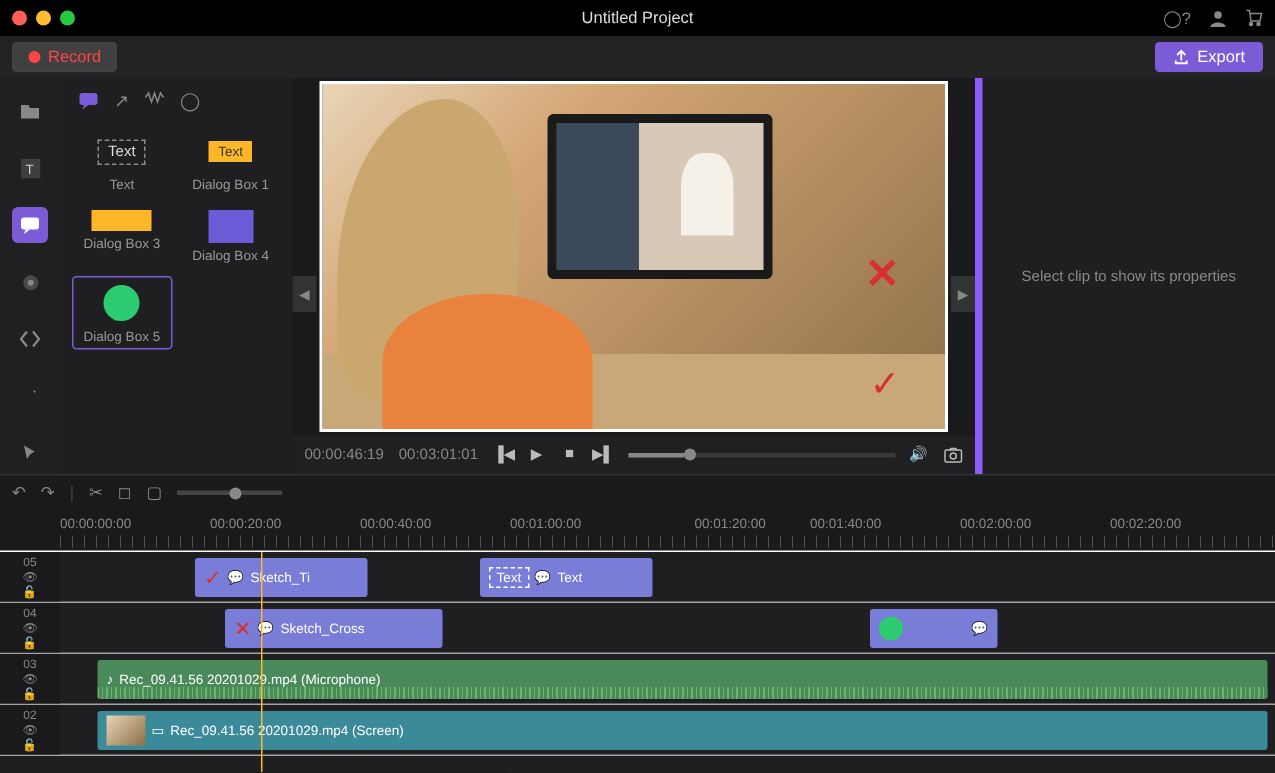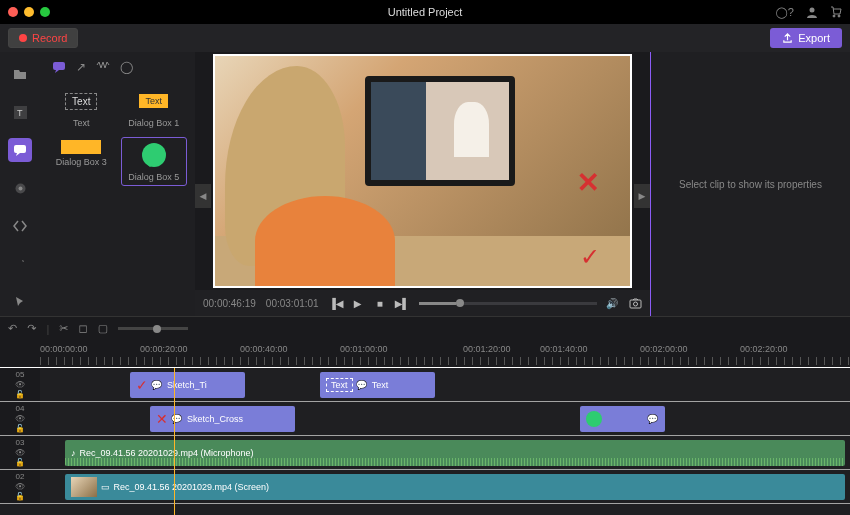--- a/index.html
+++ b/index.html
@@ -45,21 +45,21 @@
 .teacher{width:35px;height:55px;background:#f5f0e8;position:absolute;right:20px;top:20px;border-radius:40% 40% 0 0}
 .desk{width:100%;height:50px;background:#c8a878;position:absolute;bottom:0}
 .mark-x{position:absolute;right:30px;top:110px;color:#d63031;font-size:28px;font-weight:bold}
 .mark-v{position:absolute;right:30px;bottom:15px;color:#d63031;font-size:24px}
 .pctrl{height:26px;background:#202023;display:flex;align-items:center;padding:0 8px;gap:10px;font-size:10px;color:#888}
 .pctrl-btns{display:flex;gap:8px}
 .pctrl-btns span{width:14px;text-align:center;color:#bbb}
 .seek{flex:1;height:3px;background:#3a3a3e;position:relative}
 .seek-fill{height:100%;width:21%;background:#888}
 .seek-dot{width:8px;height:8px;background:#888;border-radius:50%;position:absolute;left:21%;top:-2.5px}
-.props{width:200px;background:#1f1f22;display:flex;align-items:center;justify-content:center;color:#888;font-size:10px;border-left:1px solid #8b5cf6}
+.props{width:200px;background:#1f1f22;display:flex;align-items:center;justify-content:center;color:#888;font-size:10px;border-left:5px solid #8b5cf6}
 .tlbar{height:24px;background:#1a1a1d;border-top:1px solid #333;display:flex;align-items:center;padding:0 8px;gap:10px;color:#888}
 .tlbar-ic{font-size:11px}
 .zoom{width:70px;height:3px;background:#444;position:relative}
 .zoom-dot{width:8px;height:8px;background:#888;border-radius:50%;position:absolute;left:50%;top:-2.5px}
 .ruler{height:28px;background:#1a1a1d;display:flex;align-items:flex-start;padding-left:40px;font-size:9px;color:#888;position:relative;border-bottom:1px solid #ffffff}
 .ruler-mk{position:absolute;top:4px}
 .ruler-ticks{position:absolute;bottom:2px;left:40px;right:0;height:8px;background:repeating-linear-gradient(90deg,#555 0,#555 1px,transparent 1px,transparent 8px)}
 .tracks{background:#1f1f22;height:147px;position:relative;overflow:hidden}
 .playhead{position:absolute;left:174px;top:0;bottom:0;width:1px;background:#ffb627;z-index:10}
 .playhead::before{content:"";position:absolute;top:-28px;left:-4px;width:9px;height:9px;background:#ffb627;border-radius:2px}
@@ -185,20 +185,24 @@
       <div class="thumb">
           <div class="th-prev">
             <span class="db1">Text</span>
           </div>
           <span class="th-lbl">Dialog Box 1</span>
         </div>
       <div class="thumb">
           <div class="th-prev db3" style="width:40px;height:14px"></div>
           <span class="th-lbl">Dialog Box 3</span>
         </div>
+      <div class="thumb">
+          <div class="th-prev db4" style="width:30px;height:22px"></div>
+          <span class="th-lbl">Dialog Box 4</span>
+        </div>
       <div class="thumb sel">
           <div class="th-prev">
             <div class="db5"></div>
           </div>
           <span class="th-lbl">Dialog Box 5</span>
         </div>
     </div>
   </div>
 
   <div class="preview">

